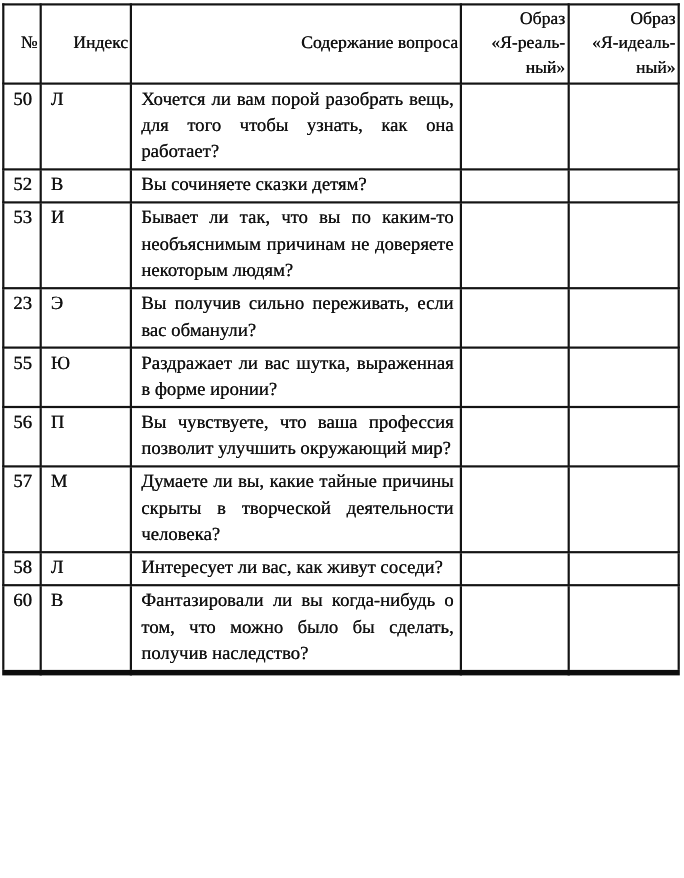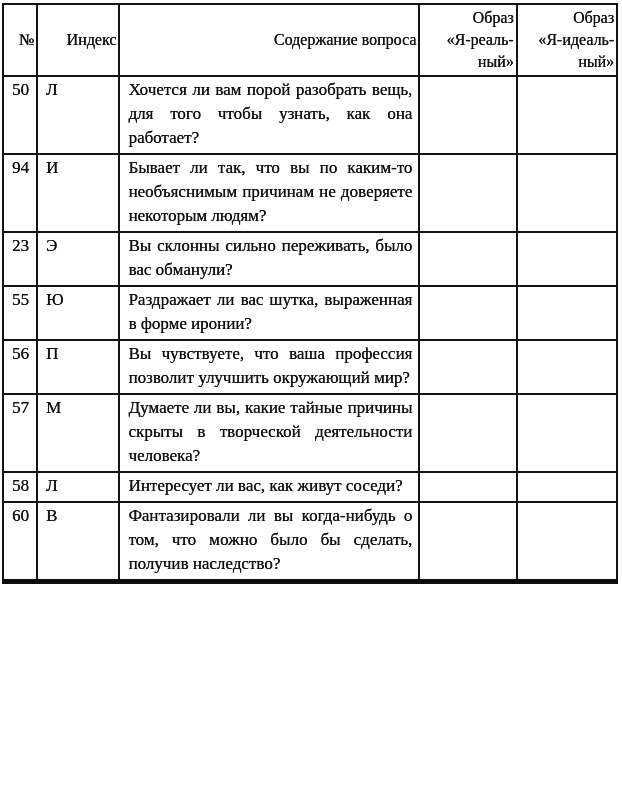--- a/index.html
+++ b/index.html
@@ -97,30 +97,37 @@
     </thead>
     <tbody>
         <tr>
     <td class="c-num">50</td>
     <td class="c-idx">Л</td>
     <td class="c-q">Хочется ли вам порой разобрать вещь, для того чтобы узнать, как она работает?</td>
     <td class="c-ans"></td>
     <td class="c-ans"></td>
   </tr>
         <tr>
-    <td class="c-num">94</td>
+    <td class="c-num">52</td>
+    <td class="c-idx">В</td>
+    <td class="c-q">Вы сочиняете сказки детям?</td>
+    <td class="c-ans"></td>
+    <td class="c-ans"></td>
+  </tr>
+        <tr>
+    <td class="c-num">53</td>
     <td class="c-idx">И</td>
     <td class="c-q">Бывает ли так, что вы по каким-то необъяснимым причинам не доверяете некоторым людям?</td>
     <td class="c-ans"></td>
     <td class="c-ans"></td>
   </tr>
         <tr>
     <td class="c-num">23</td>
     <td class="c-idx">Э</td>
-    <td class="c-q">Вы склонны сильно переживать, было вас обманули?</td>
+    <td class="c-q">Вы получив сильно переживать, если вас обманули?</td>
     <td class="c-ans"></td>
     <td class="c-ans"></td>
   </tr>
         <tr>
     <td class="c-num">55</td>
     <td class="c-idx">Ю</td>
     <td class="c-q">Раздражает ли вас шутка, вы­раженная в форме иронии?</td>
     <td class="c-ans"></td>
     <td class="c-ans"></td>
   </tr>

